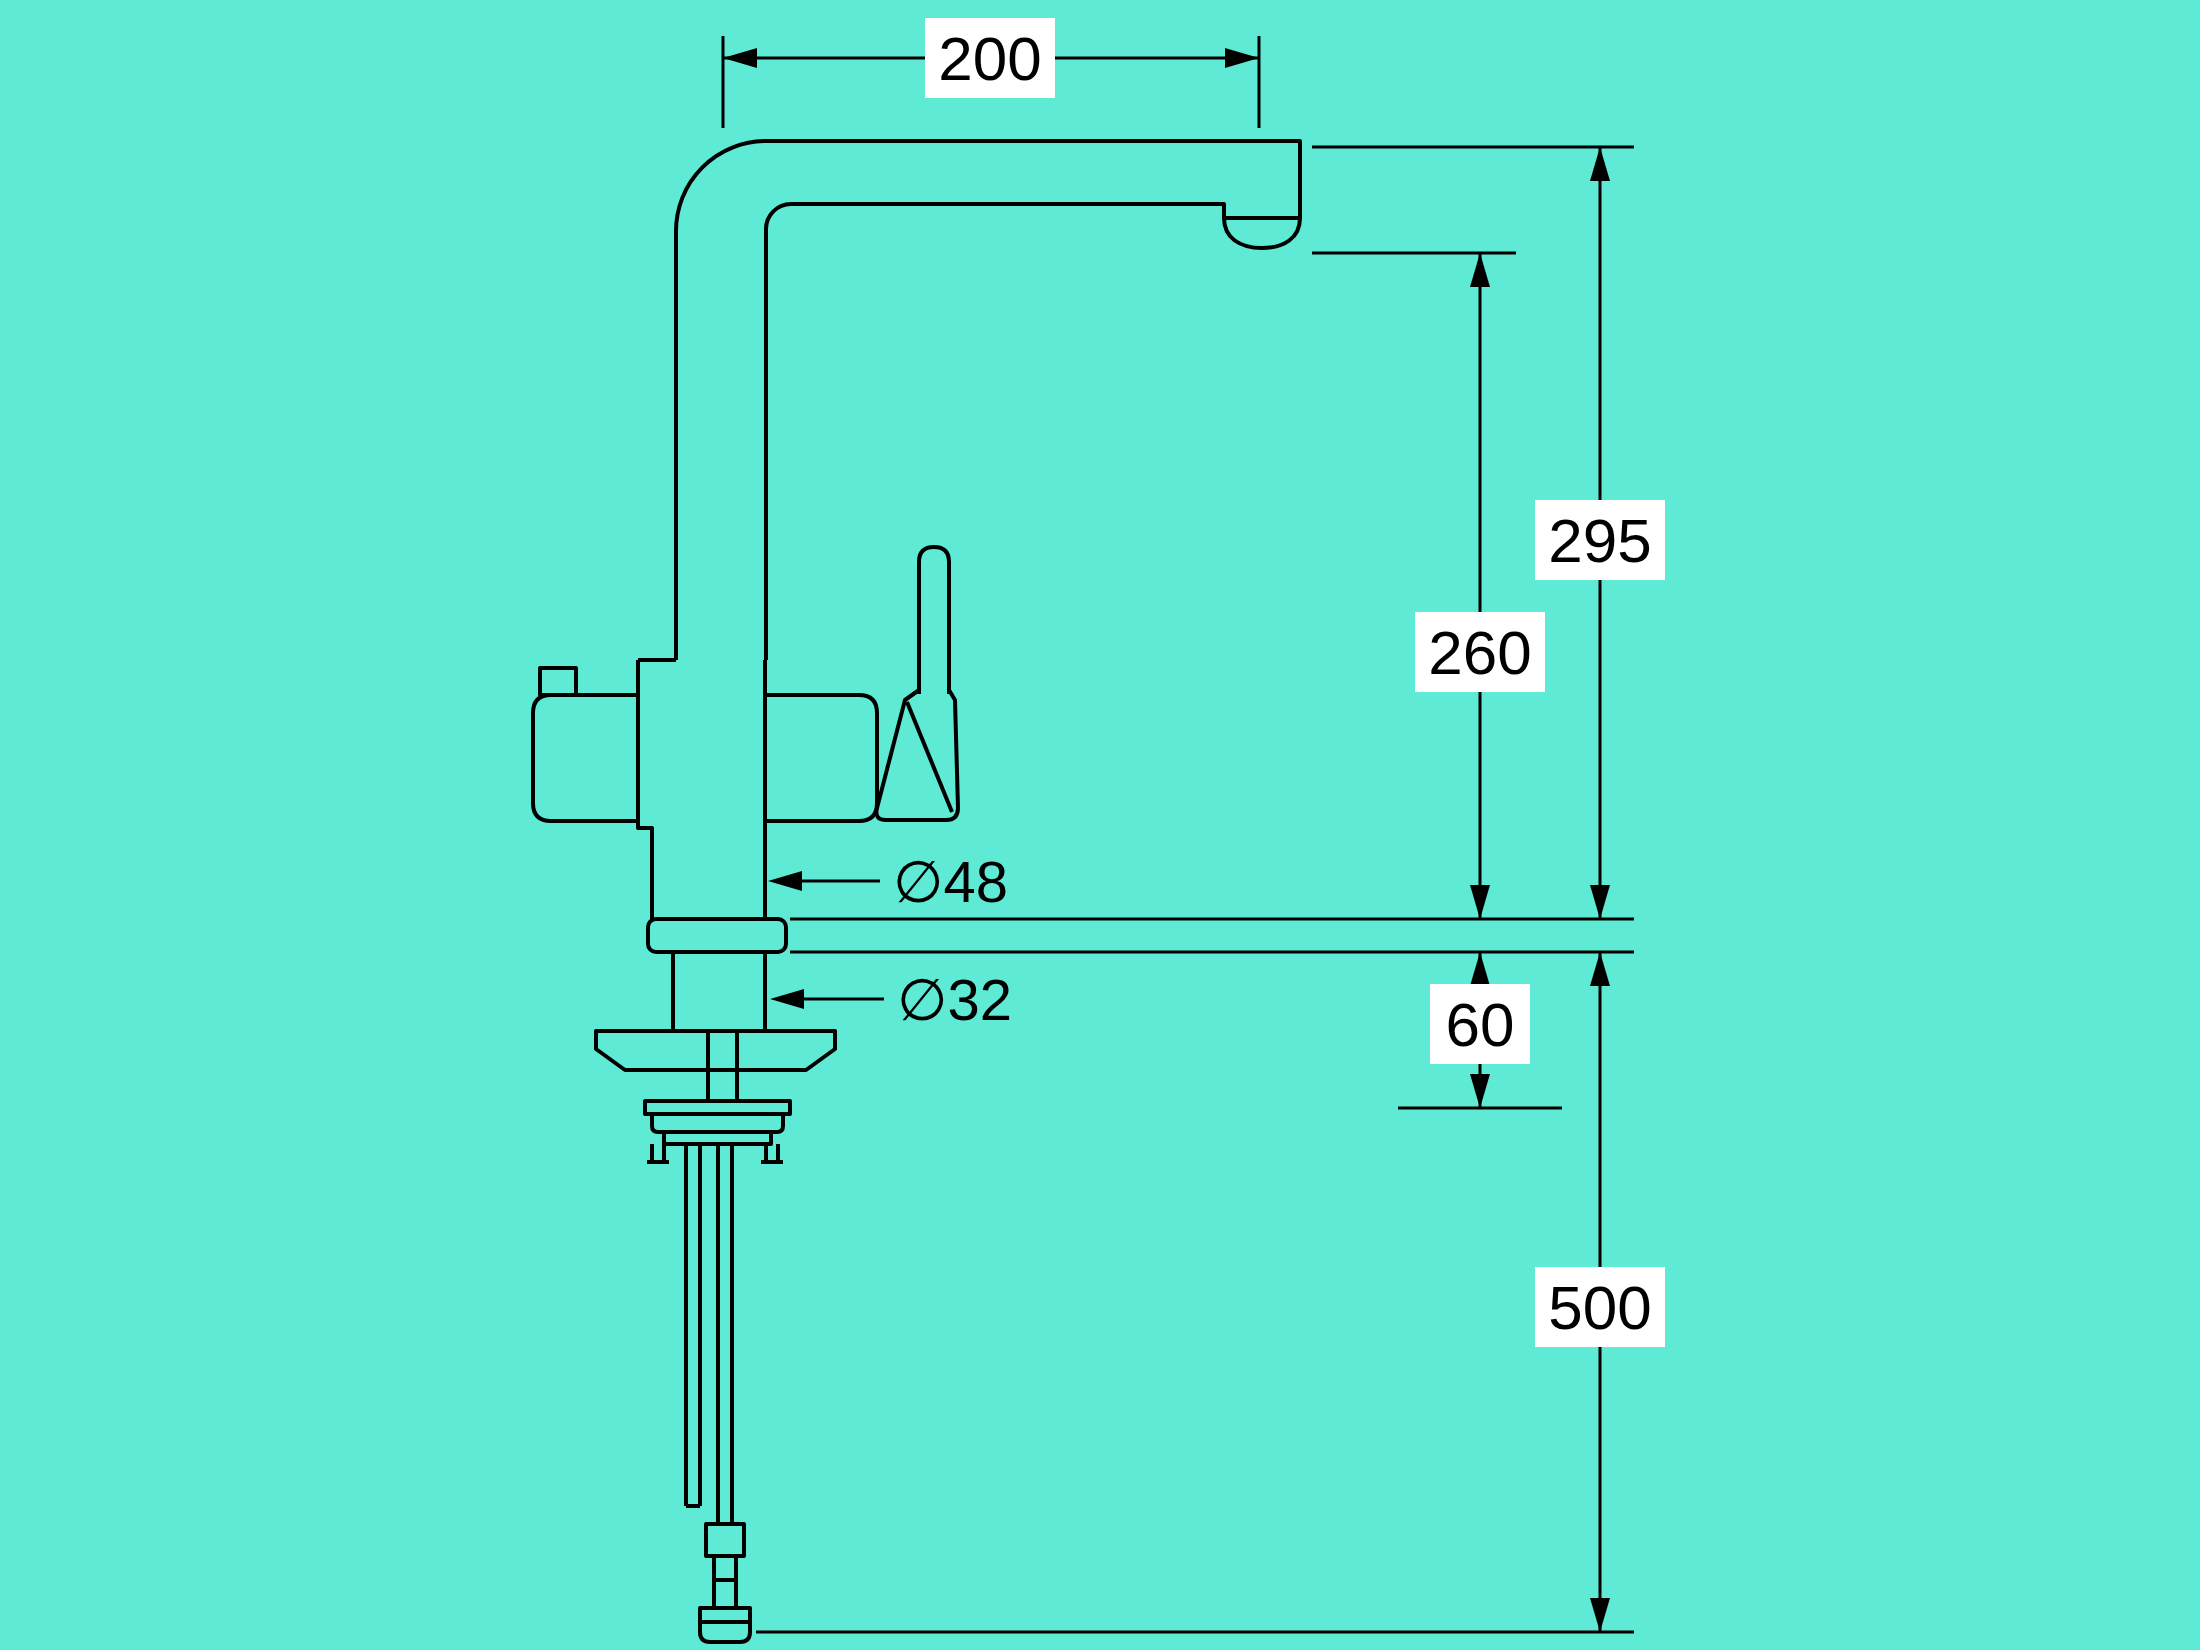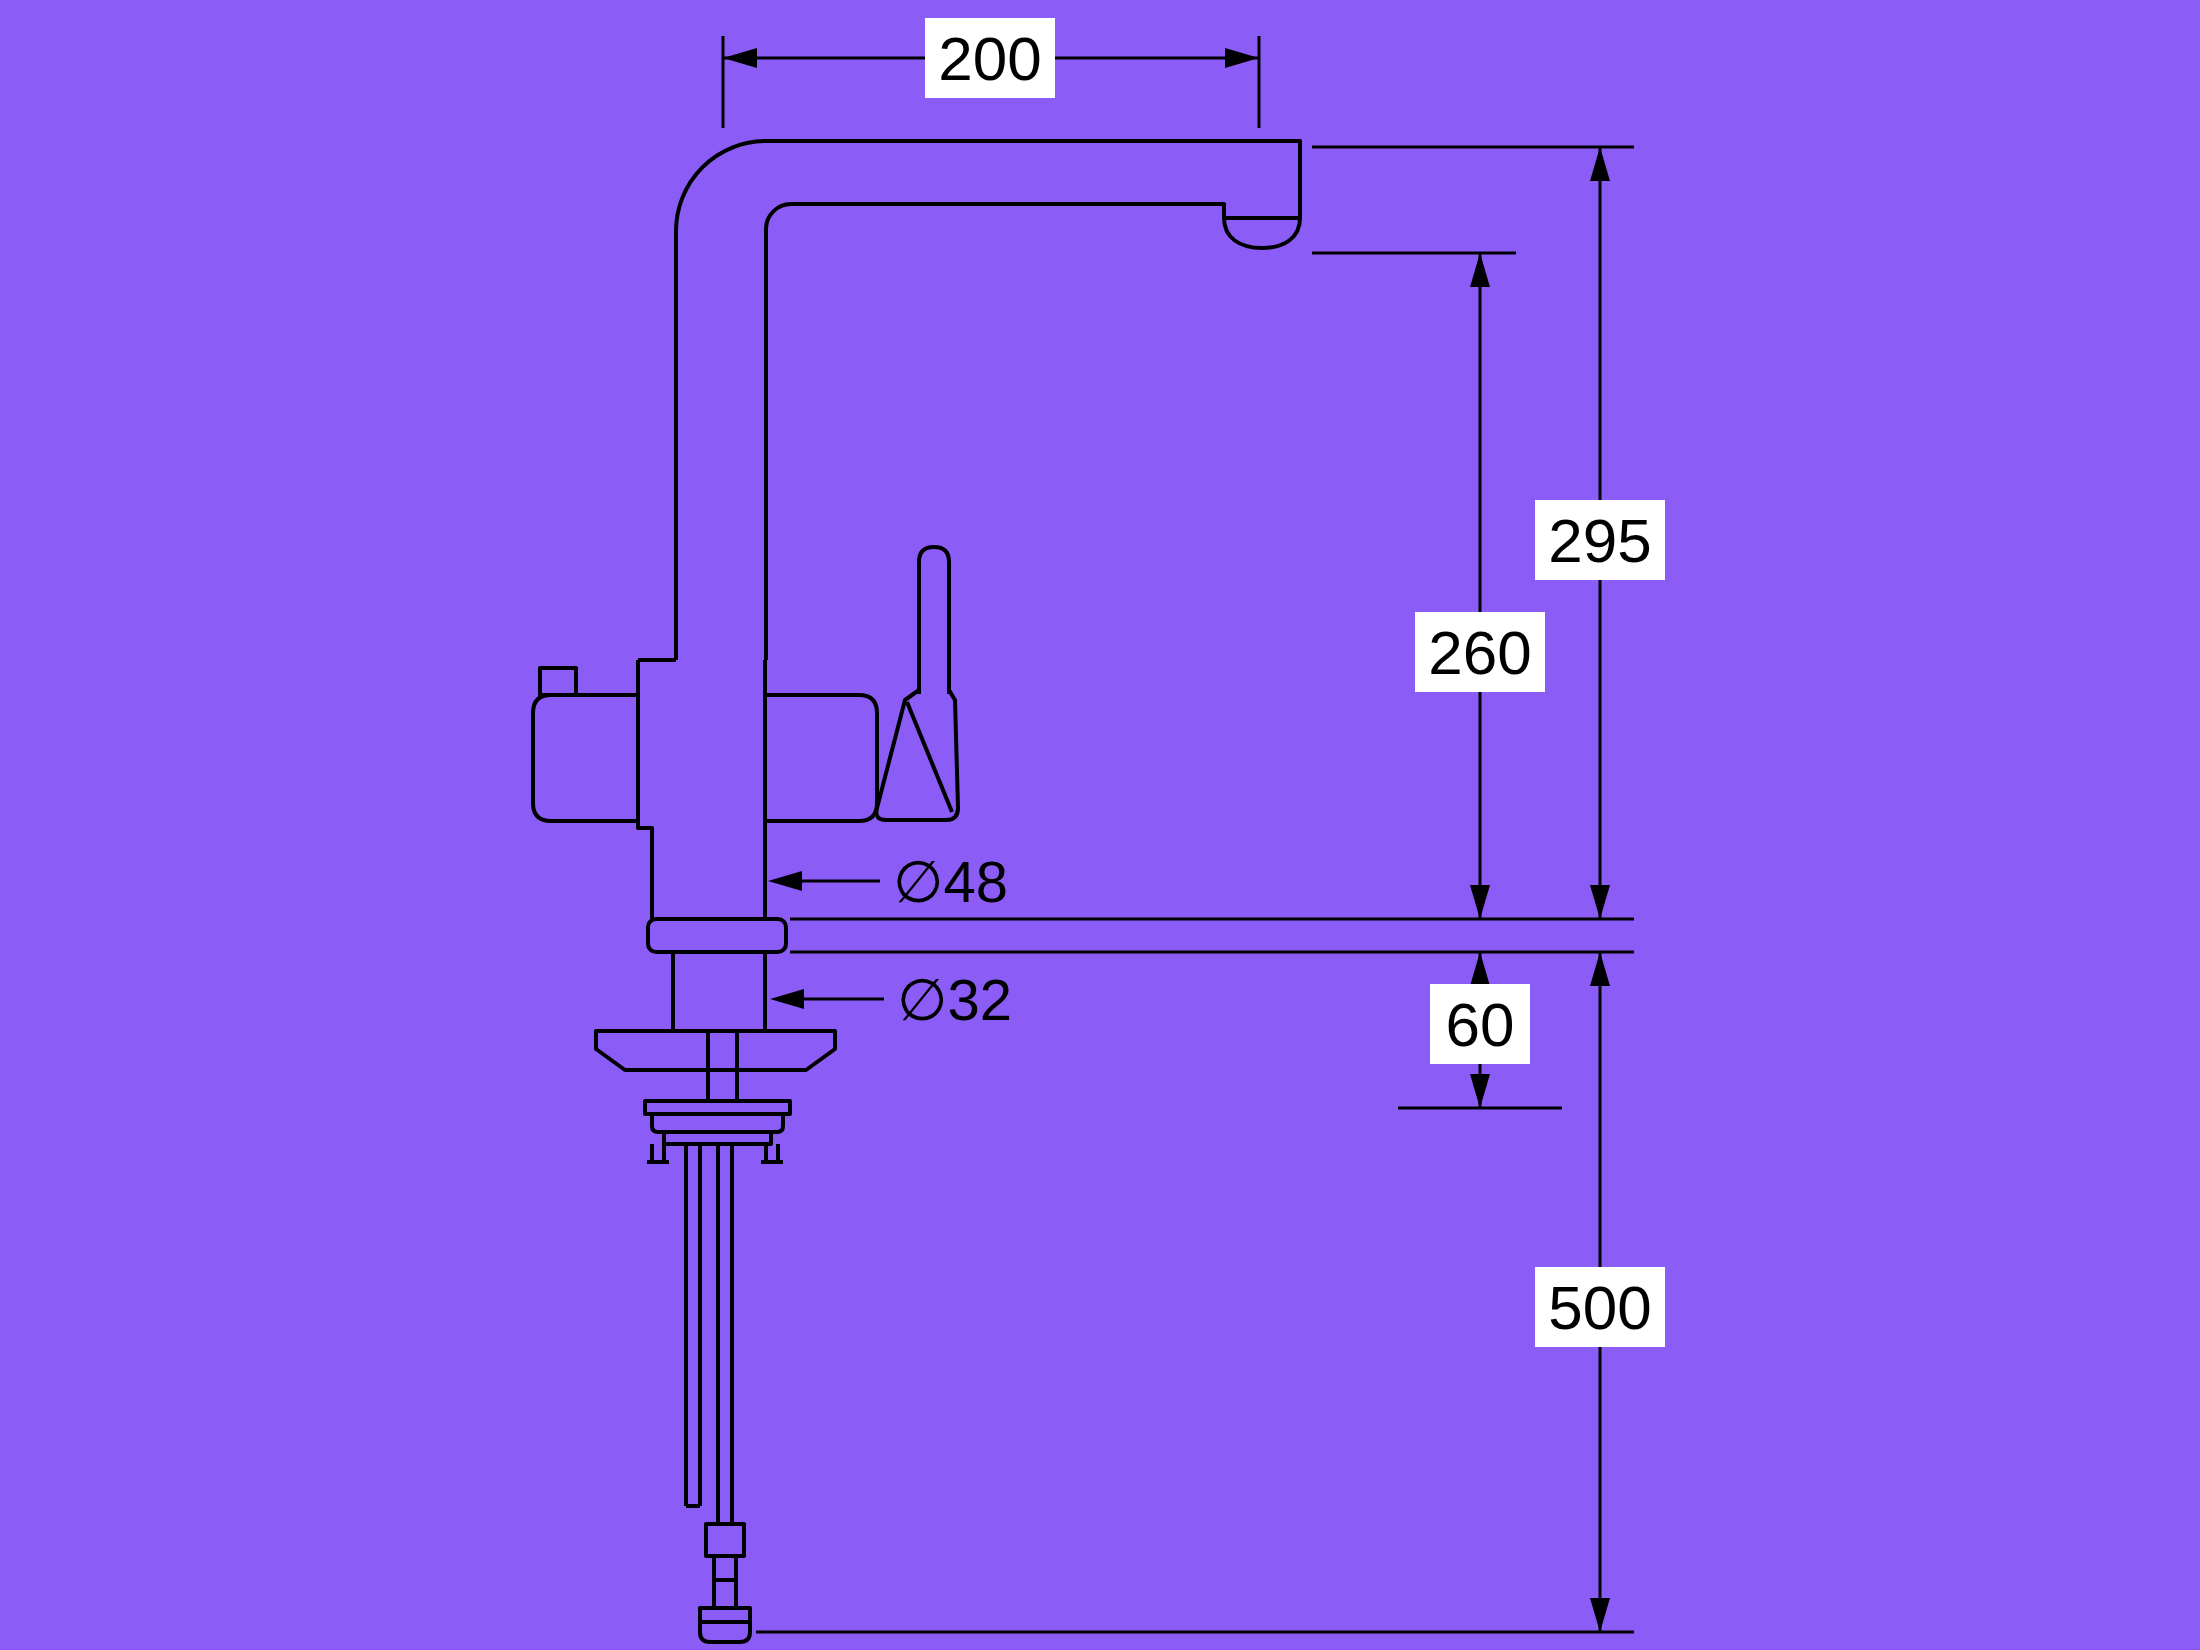--- a/index.html
+++ b/index.html
@@ -2,21 +2,21 @@
 <html><head>
 <meta charset="utf-8">
 <style>
   html,body{
     margin:0;padding:0;
     width:2200px;height:1650px;
     background:#ffffff;
     overflow:hidden;
     font-family:"Liberation Sans", sans-serif;
   }
-  .stage{position:relative;width:2200px;height:1650px;background:#8b5cf6;text-decoration:underline;}
+  .stage{position:relative;width:2200px;height:1650px;background:#5eead4;text-decoration:underline;}
   svg{position:absolute;left:0;top:0;}
   .outline{fill:none;stroke:#000;stroke-width:4;stroke-linejoin:round;stroke-linecap:butt;}
   .dim{fill:none;stroke:#000;stroke-width:3;}
   .arrow{fill:#000;stroke:none;}
   .mask{fill:#fff;stroke:none;}
   .dimtext{
     font-family:"Liberation Sans", sans-serif;
     font-size:62px;
     fill:#000;
     text-anchor:middle;

